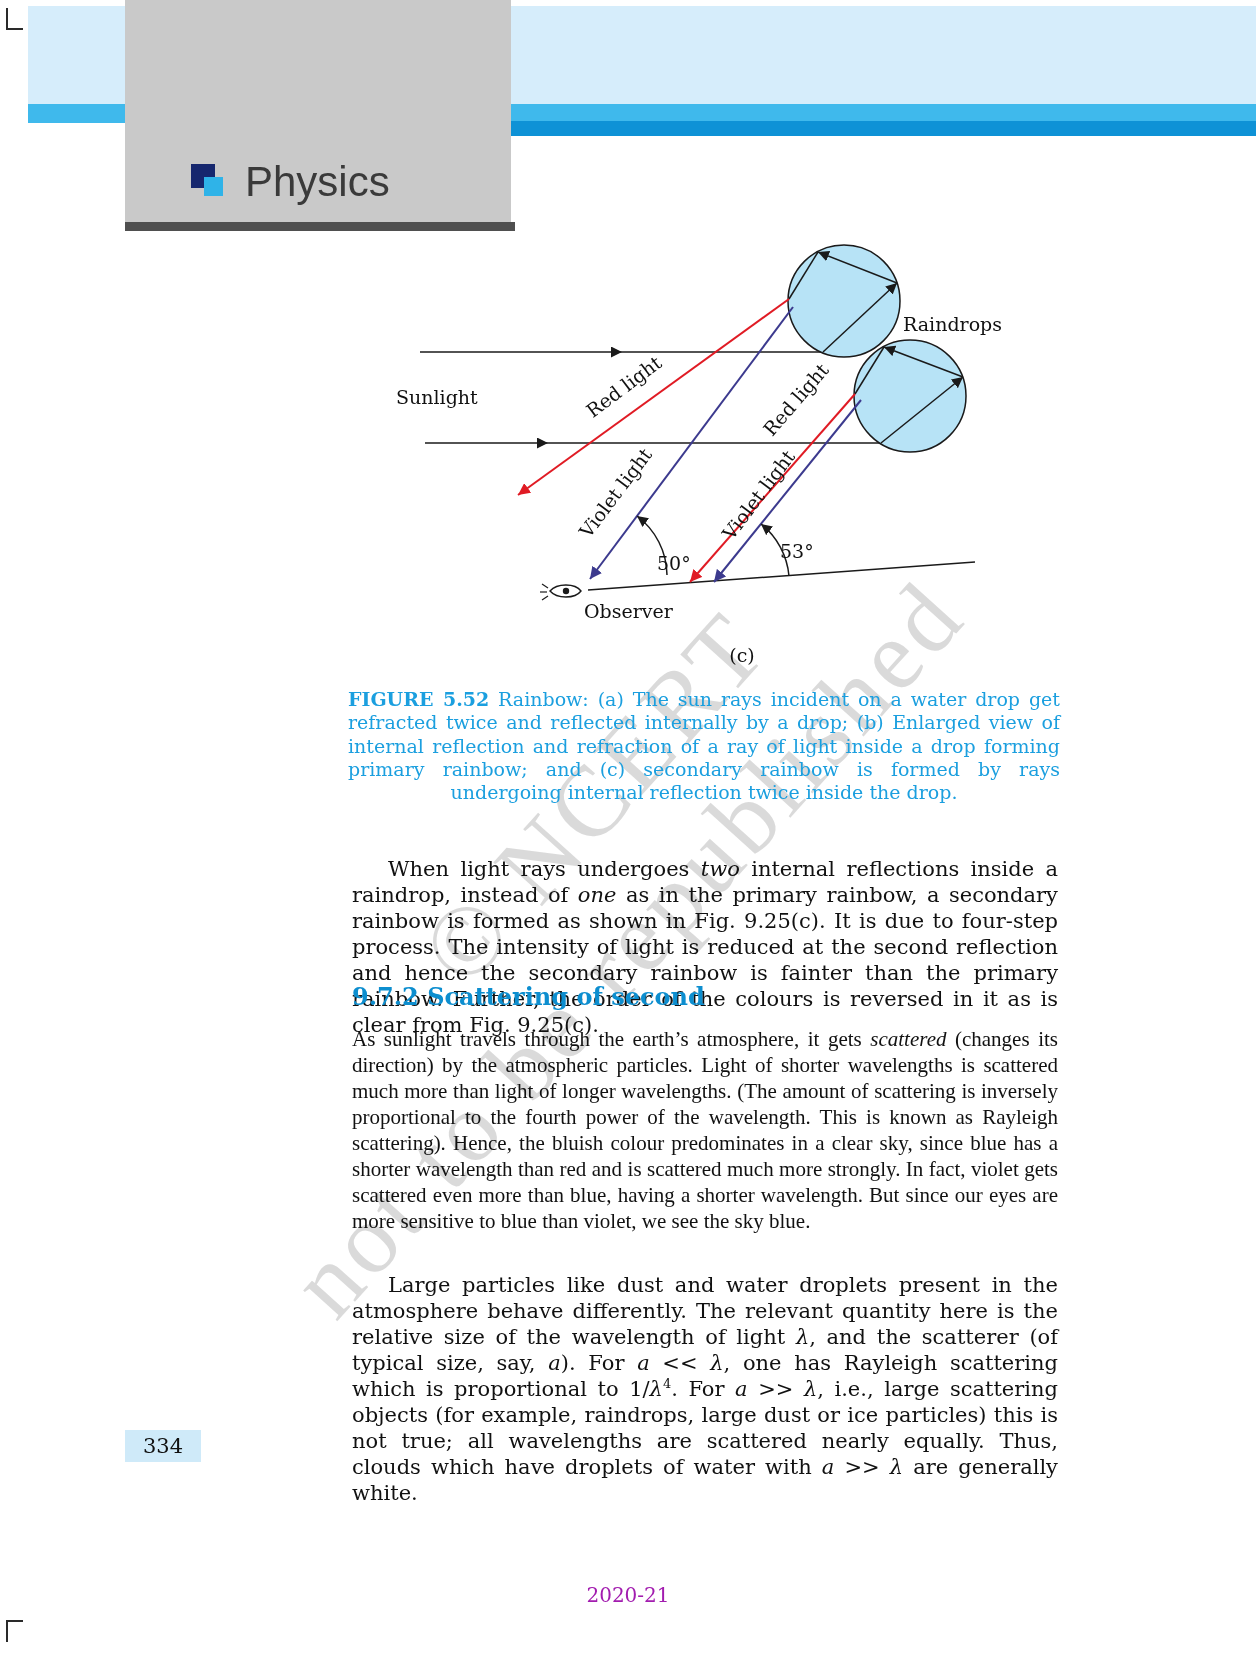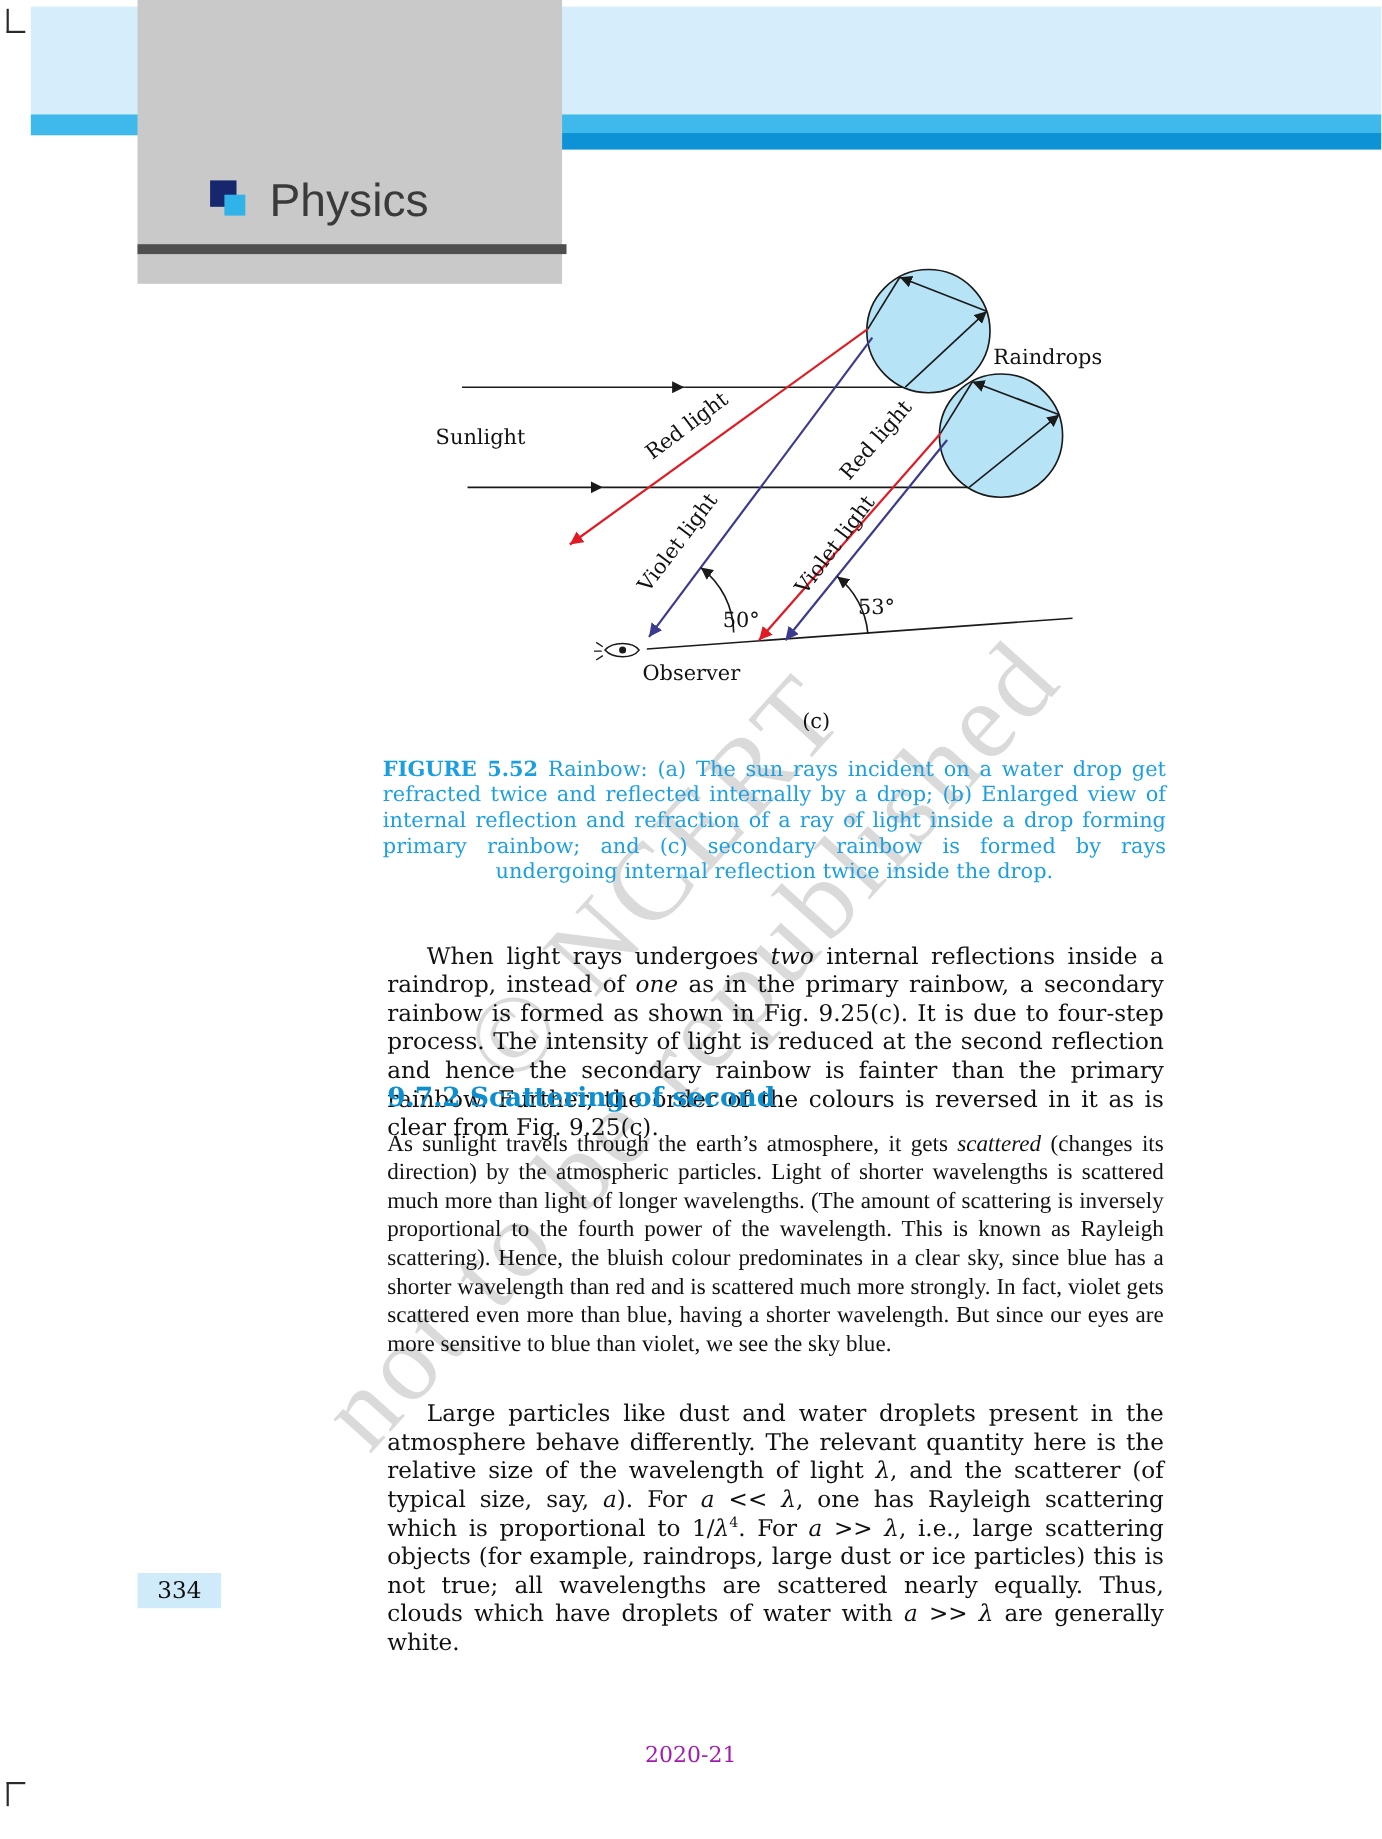--- a/index.html
+++ b/index.html
@@ -14,21 +14,21 @@
   .crop-tl { position:absolute; left:6px; top:8px; width:15px; height:20px;
              border-left:2px solid #2a2a2a; border-bottom:2px solid #2a2a2a; }
   .crop-bl { position:absolute; left:6px; top:1620px; width:15px; height:20px;
              border-left:2px solid #2a2a2a; border-top:2px solid #2a2a2a; }
 
   
   .band-pale { position:absolute; left:28px; top:6px; right:0; height:98px; background:#d6edfb; }
   .band-cyan { position:absolute; left:28px; top:104px; right:0; height:19px; background:#3fb9ec; }
   .band-blue { position:absolute; left:510px; top:121px; right:0; height:15px; background:#0e92d6; }
 
-  .chapter-box { position:absolute; left:125px; top:0; width:386px; height:258px; background:#c9c9c9; }
+  .chapter-box { position:absolute; left:125px; top:0; width:386px; height:222px; background:#c9c9c9; }
   .chapter-icon { position:absolute; left:66px; top:164px; width:42px; height:42px; }
   .sq-dark { position:absolute; left:0; top:0; width:24px; height:24px; background:#16276e; }
   .sq-cyan { position:absolute; left:13px; top:13px; width:19px; height:19px; background:#2fb3e8; }
   .chapter-title { position:absolute; left:120px; top:158px;
     font-family:"Liberation Sans", sans-serif; font-size:42px; font-weight:500; color:#3a3a3a; }
   .chapter-underline { position:absolute; left:125px; top:222px; width:390px; height:9px; background:#4f4f4f; }
 
   
   .watermark { position:absolute; font-family:"Liberation Serif", serif; color:#bdbdbd;
     opacity:0.55; transform-origin:0 0; white-space:nowrap; pointer-events:none; letter-spacing:5px; }

